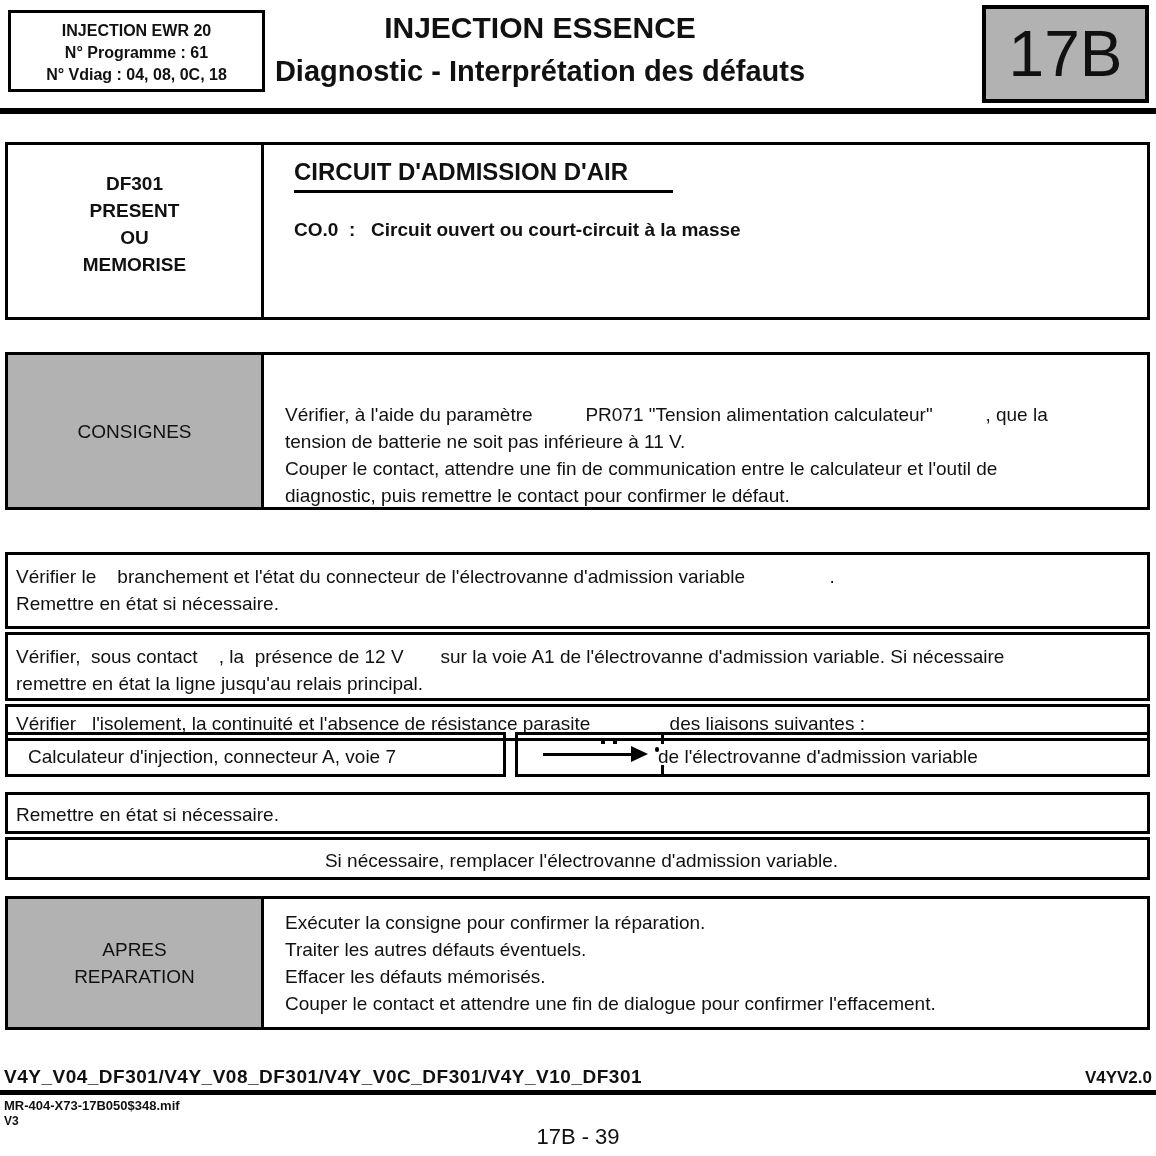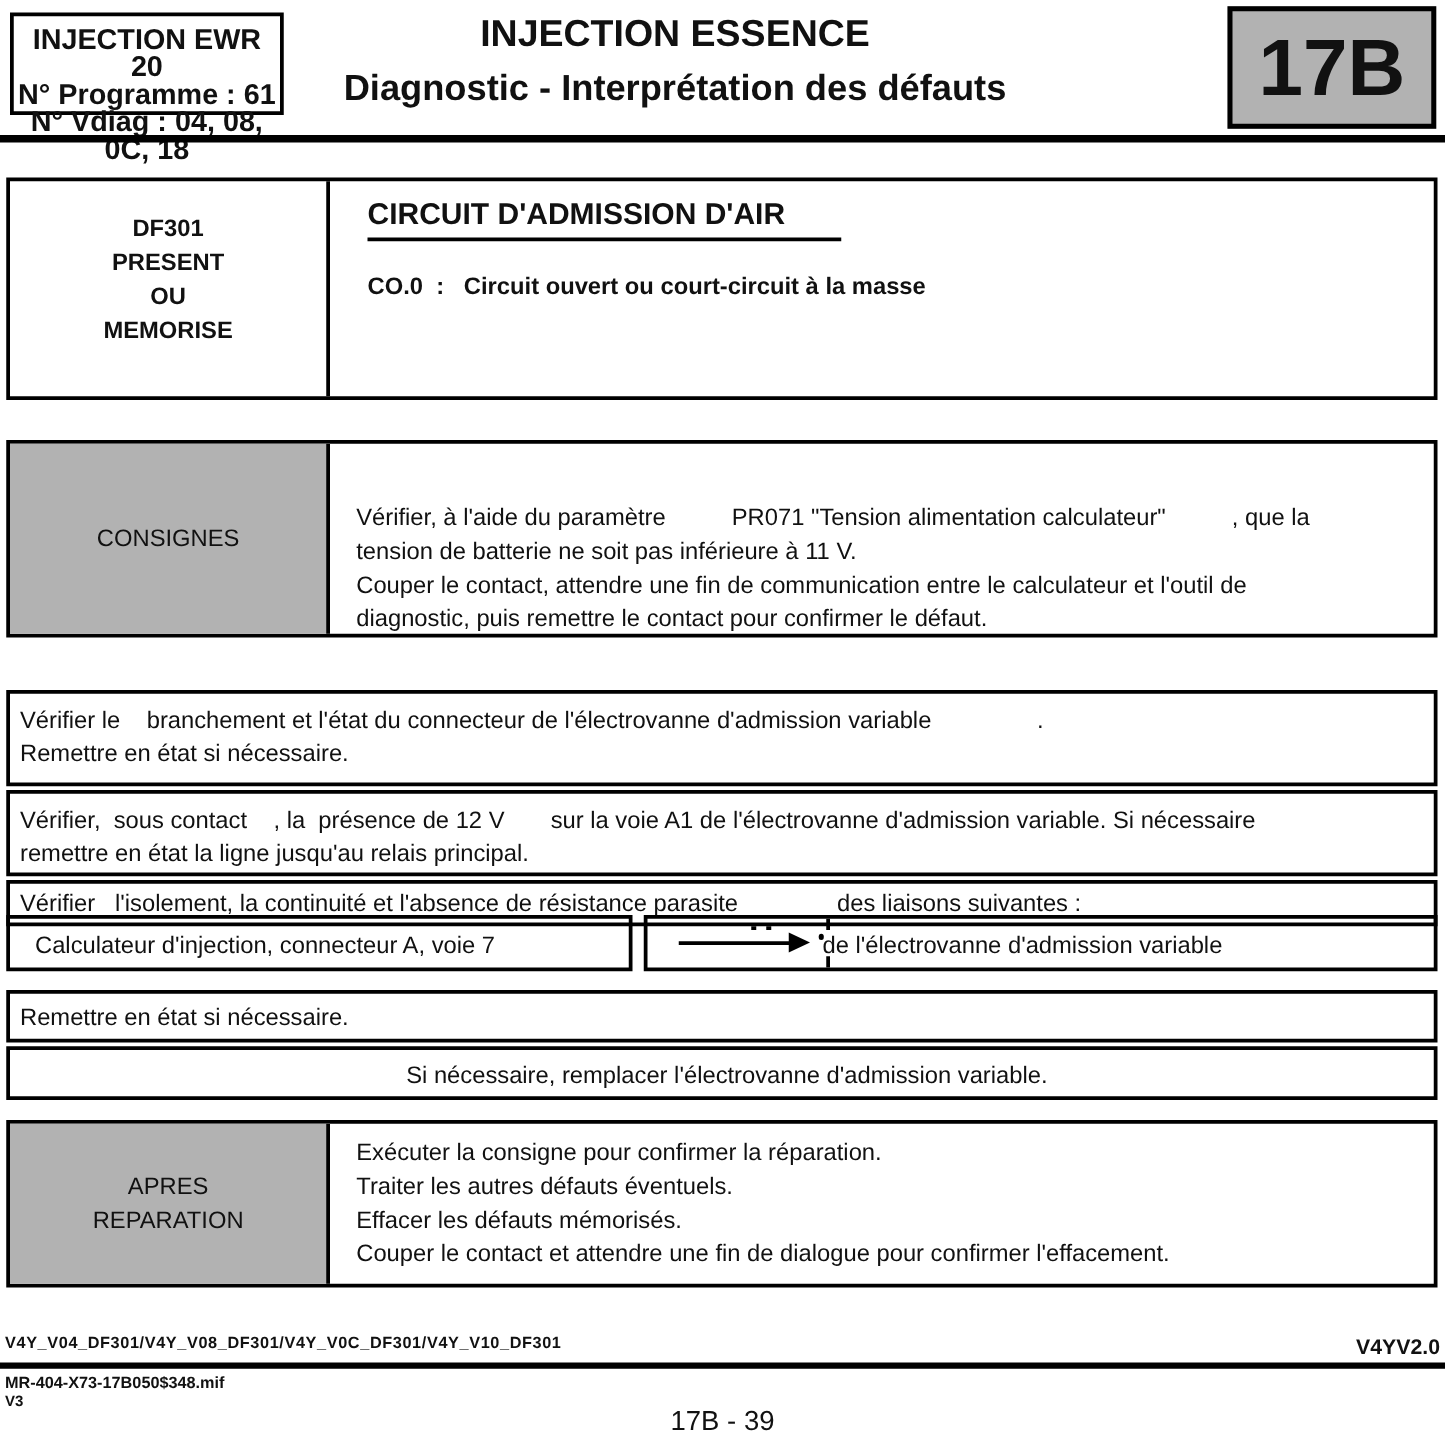--- a/index.html
+++ b/index.html
@@ -7,27 +7,27 @@
     position:relative;width:1156px;height:1156px;background:#ffffff;
     font-family:"Liberation Sans", sans-serif;color:#111;overflow:hidden;
   }
   .abs{position:absolute;box-sizing:border-box;}
   .bordered{border:3px solid #000;}
   .txt{white-space:pre-wrap;}
   .body-txt{font-size:19px;line-height:27px;}
   .gray{background:#b2b2b2;}
 
   
-  .info-box{left:8px;top:10px;width:219px;height:82px;text-align:center;
-            font-size:23px;line-height:22px;font-weight:600;padding-top:7px;}
+  .info-box{left:8px;top:10px;width:257px;height:82px;text-align:center;
+            font-size:16px;line-height:22px;font-weight:600;padding-top:7px;}
   .title-wrap{left:230px;top:8px;width:620px;text-align:center;}
   .title-main{font-size:30px;font-weight:600;line-height:40px;}
   .title-sub{font-size:29px;font-weight:600;line-height:46px;}
   .tab{left:982px;top:5px;width:167px;height:98px;border:4px solid #000;
-       text-align:center;font-size:64px;font-weight:700;line-height:90px;}
+       text-align:center;font-size:64px;font-weight:400;line-height:90px;}
   .rule-top{left:0;top:108px;width:1156px;height:6px;background:#000;}
   .rule-bottom{left:0;top:1090px;width:1156px;height:5px;background:#000;}
 
   
   .twocell{display:flex;}
   .leftcell{width:253px;border-right:3px solid #000;flex:0 0 253px;
             display:flex;align-items:center;justify-content:center;
             text-align:center;font-size:19px;line-height:27px;}
   .rightcell{flex:1;}
 
@@ -59,21 +59,21 @@
   .mark{position:absolute;background:#000;}
   .mark1{left:58px;top:6px;width:4px;height:3px;}
   .mark2{left:70px;top:6px;width:4px;height:3px;}
   .mark3{left:112px;top:12px;width:4px;height:5px;border-radius:2px;}
   .dash-top{left:118px;top:0;width:3px;height:9px;}
   .dash-bot{left:118px;top:30px;width:3px;height:9px;}
 
   .apres-box{left:5px;top:896px;width:1145px;height:134px;}
   .apres-right{padding:10px 16px 0 21px;}
 
-  .footer-left{left:4px;top:1066px;font-size:13px;font-weight:600;letter-spacing:0.5px;}
+  .footer-left{left:4px;top:1066px;font-size:19px;font-weight:600;letter-spacing:0.5px;}
   .footer-right{right:4px;top:1068px;font-size:17px;font-weight:600;}
   .file-ref{left:4px;top:1098px;font-size:13px;font-weight:600;}
   .version{left:4px;top:1114px;font-size:12px;font-weight:600;}
   .page-num{left:0;top:1124px;width:1156px;text-align:center;font-size:22px;}
 </style>
 </head>
 <body>
 
 <div class="page">
 

